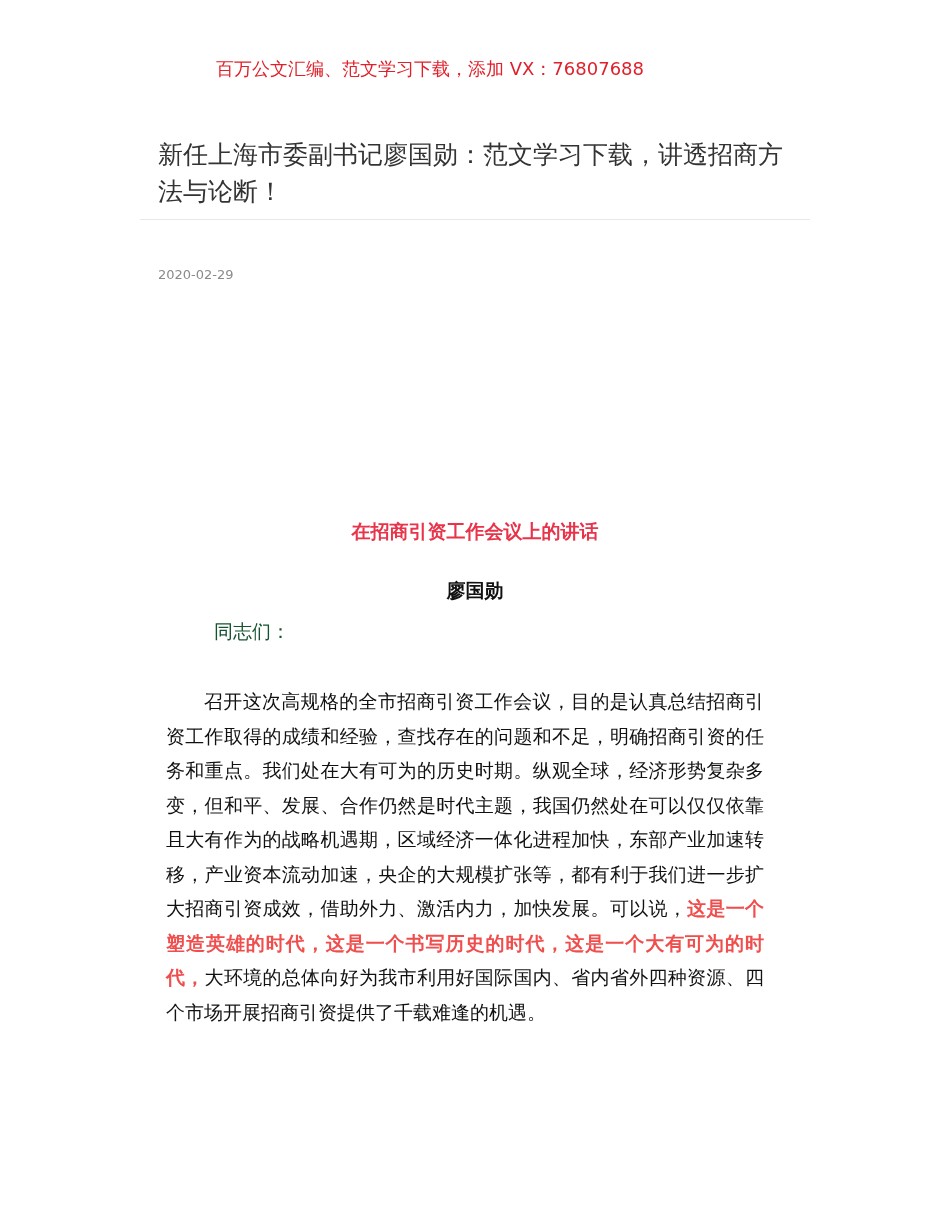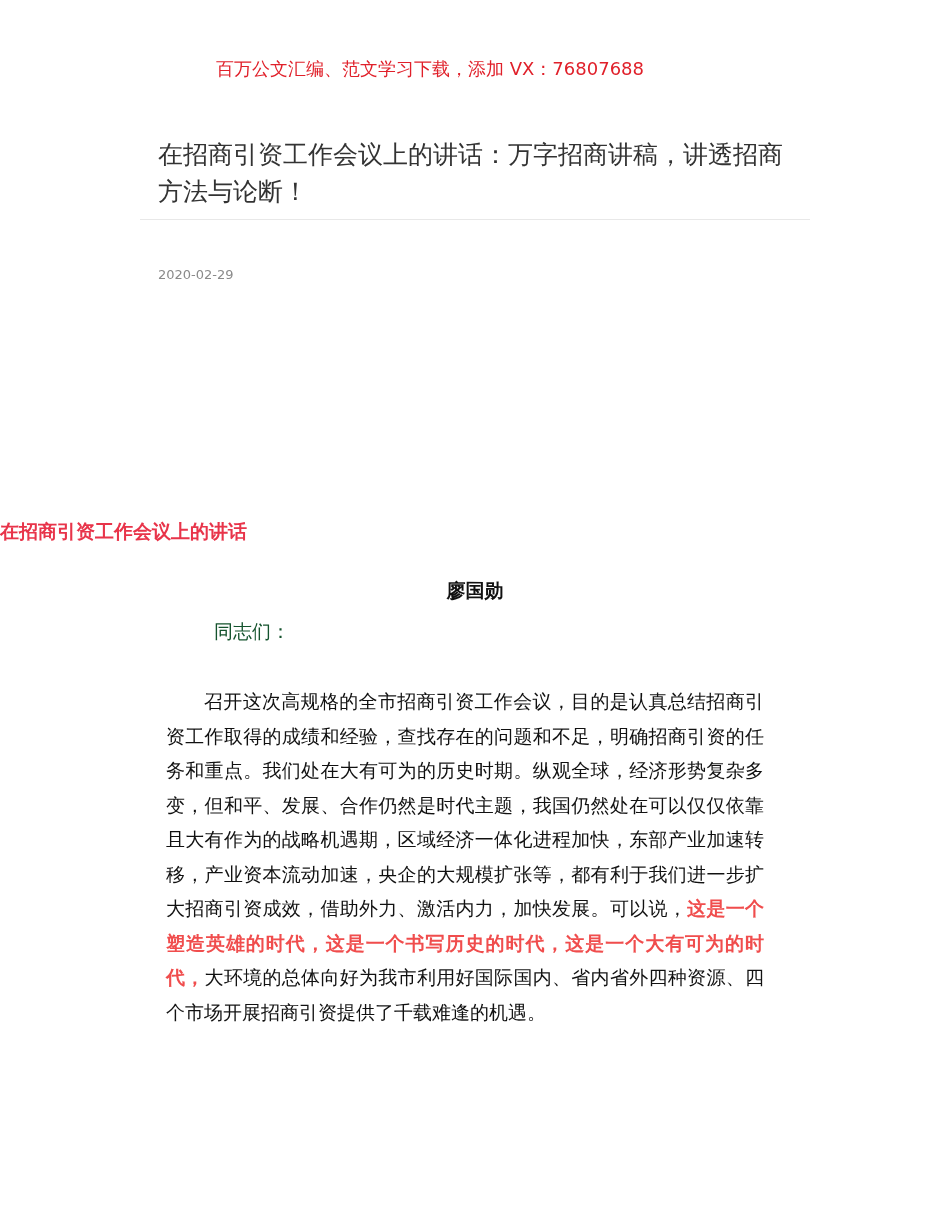--- a/index.html
+++ b/index.html
@@ -4,35 +4,35 @@
 <style>
   html, body { margin:0; padding:0; background:#ffffff; }
   body { width:950px; height:1230px; position:relative; overflow:hidden;
          font-family:"DejaVu Sans","Liberation Sans",sans-serif; }
   .banner { position:absolute; top:56px; left:0; width:860px; text-align:center;
             color:#e0202a; font-size:18px; line-height:26px; }
   .title { position:absolute; top:136px; left:158px; width:640px; color:#333333;
            font-size:25px; line-height:37px; }
   .divider { position:absolute; top:219px; left:140px; width:670px; height:1px; background:#e8e8e8; }
   .date { position:absolute; top:263px; left:158px; color:#8a8a8a; font-size:13px; line-height:24px; }
-  .speech-title { position:absolute; top:517px; left:0; width:950px; 
+  .speech-title { position:absolute; top:517px; left:0; width:950px; text-align:center;
                   color:#e8344a; font-weight:bold; font-size:19px; line-height:28px; }
   .speaker { position:absolute; top:576px; left:0; width:950px; text-align:center;
              color:#111; font-weight:bold; font-size:19px; line-height:28px; }
   .greeting { position:absolute; top:617px; left:214px; color:#14532d; font-size:19px; line-height:28px; }
   .para { position:absolute; top:684px; left:166px; width:598px; color:#111; font-size:19px;
           line-height:34.5px; text-indent:38px; text-align:justify; }
   .hl { color:#f04d4d; font-weight:bold; }
 </style>
 </head>
 <body>
 
 <div class="banner">百万公文汇编、范文学习下载，添加 VX：76807688</div>
 
-<div class="title">在招商引资工作会议上的讲话：万字招商讲稿，讲透招商方法与论断！</div>
+<div class="title">新任上海市委副书记廖国勋：范文学习下载，讲透招商方法与论断！</div>
 <div class="divider"></div>
 <div class="date">2020-02-29</div>
 
 <div class="speech-title">在招商引资工作会议上的讲话</div>
 <div class="speaker">廖国勋</div>
 
 <div class="greeting">同志们：</div>
 
 <div class="para"><span>召开这次高规格的全市招商引资工作会议，目的是认真总结招商引资工作取得的成绩和经验，查找存在的问题和不足，明确招商引资的任务和重点。我们处在大有可为的历史时期。纵观全球，经济形势复杂多变，但和平、发展、合作仍然是时代主题，我国仍然处在可以仅仅依靠且大有作为的战略机遇期，区域经济一体化进程加快，东部产业加速转移，产业资本流动加速，央企的大规模扩张等，都有利于我们进一步扩大招商引资成效，借助外力、激活内力，加快发展。可以说，</span><span class="hl">这是一个塑造英雄的时代，这是一个书写历史的时代，这是一个大有可为的时代，</span><span>大环境的总体向好为我市利用好国际国内、省内省外四种资源、四个市场开展招商引资提供了千载难逢的机遇。</span></div>
 

